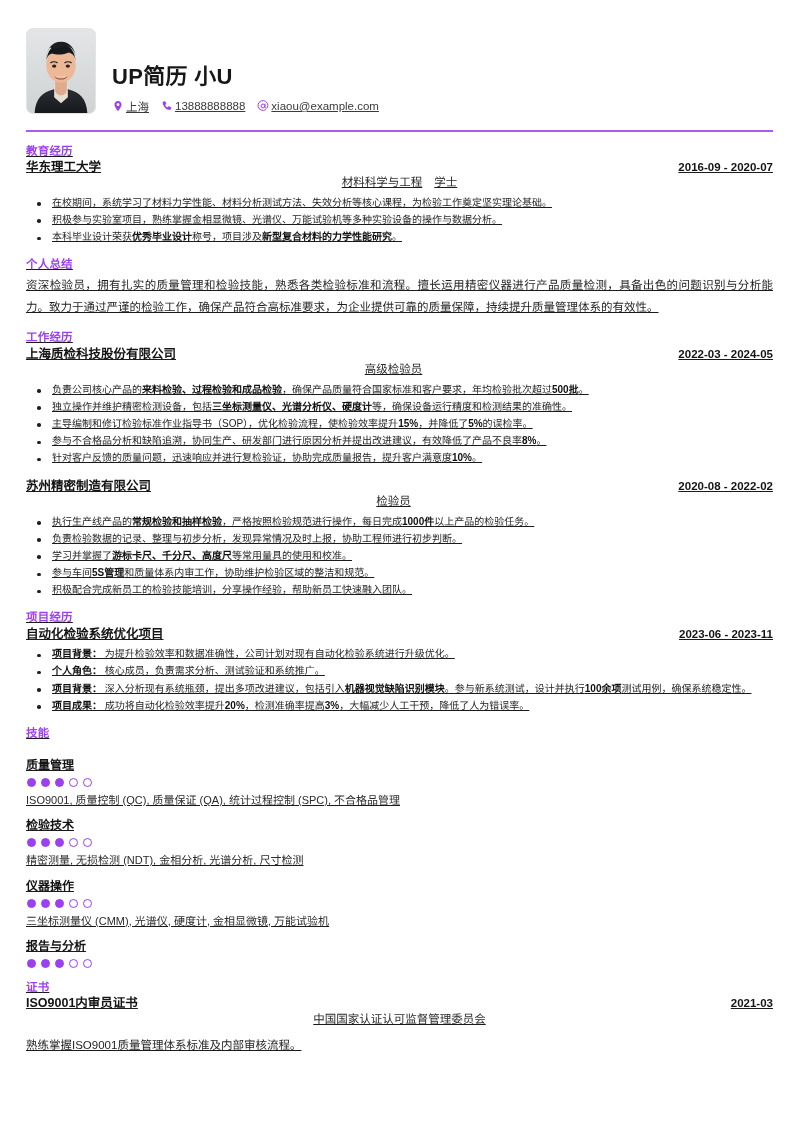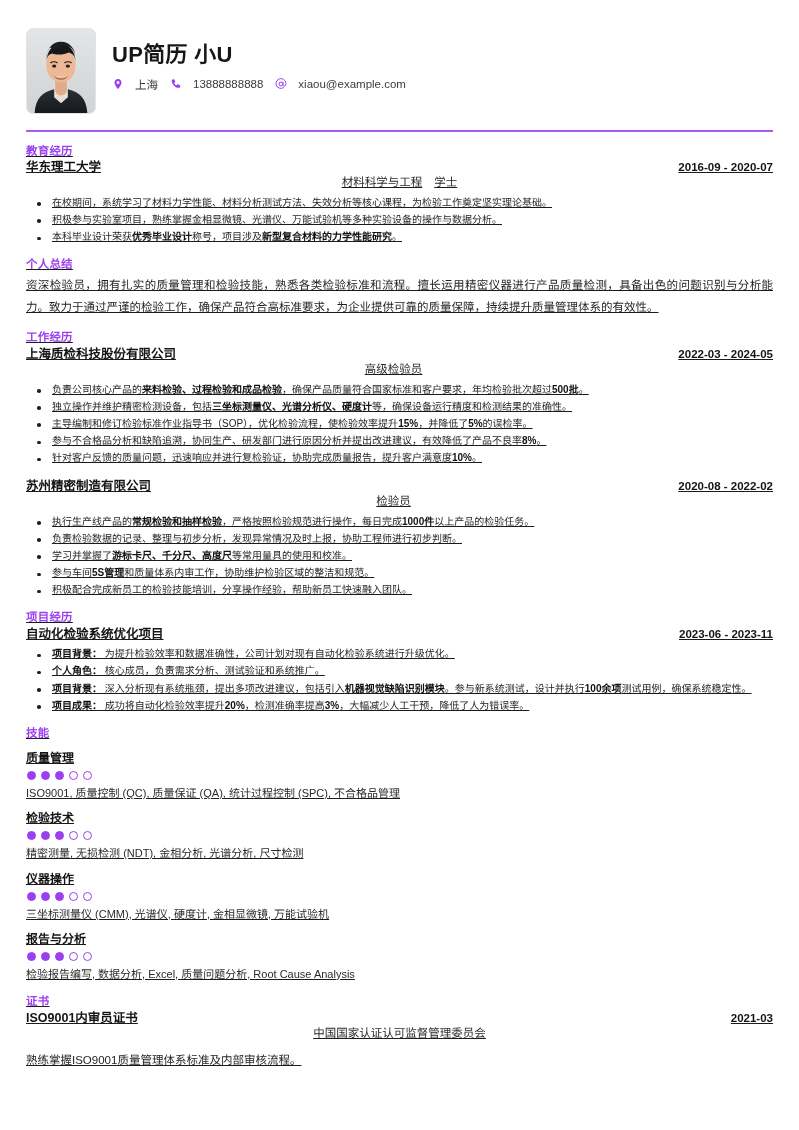--- a/index.html
+++ b/index.html
@@ -18,21 +18,21 @@
     width: 799px;
     min-height: 1130px;
     background: #fff;
     padding: 28px 26px 14px 26px;
     position: relative;
   }
 
   
   .header {
     display: flex;
-    align-items: flex-start;
+    align-items: flex-end;
     gap: 16px;
     padding-bottom: 10px;
   }
   .photo {
     width: 70px;
     height: 86px;
     border-radius: 7px;
     flex: 0 0 auto;
     overflow: hidden;
     position: relative;
@@ -56,23 +56,24 @@
     display: flex;
     align-items: center;
     flex-wrap: wrap;
     gap: 4px;
     font-size: 11.5px;
     color: #3b3b3b;
   }
   .contact {
     display: inline-flex;
     align-items: center;
-    gap: 11px;
+    gap: 2px;
     margin-right: 8px;
     white-space: nowrap;
+    text-decoration: underline;
   }
   .cicon {
     color: #9b3ff0;
     display: inline-flex;
     align-items: center;
     justify-content: center;
     width: 12px; height: 12px;
   }
   .cicon svg { width: 12px; height: 12px; display: block; }
 
@@ -161,21 +162,21 @@
   .summary {
     font-size: 11.5px;
     line-height: 1.95;
     color: #1f1f1f;
     margin-top: 2px;
     text-align: justify;
   }
 
   
   .skill { margin-top: 9px; }
-  .skill:first-of-type { margin-top: 10px; }
+  .skill:first-of-type { margin-top: 17px; }
   .skill-name {
     font-size: 12px;
     font-weight: 700;
     color: #141414;
     line-height: 1.4;
   }
   .dots {
     display: flex;
     gap: 5px;
     margin: 4px 0 5px 1px;
@@ -393,21 +394,20 @@
         </div>
         <div class="skill">
           <div class="skill-name">报告与分析</div>
           <div class="dots">
             <span class="dot filled"></span>
             <span class="dot filled"></span>
             <span class="dot filled"></span>
             <span class="dot"></span>
             <span class="dot"></span>
           </div>
-          <div class="skill-items">检验报告编写, 数据分析, Excel, 质量问题分析, Root Cause Analysis</div>
         </div>
       </div>
   </div>
 
   <div class="section">
     <div class="sec-title">证书</div>
     <div>
         <div class="cert">
           <div class="entry-head">
             <span class="org">ISO9001内审员证书</span>

